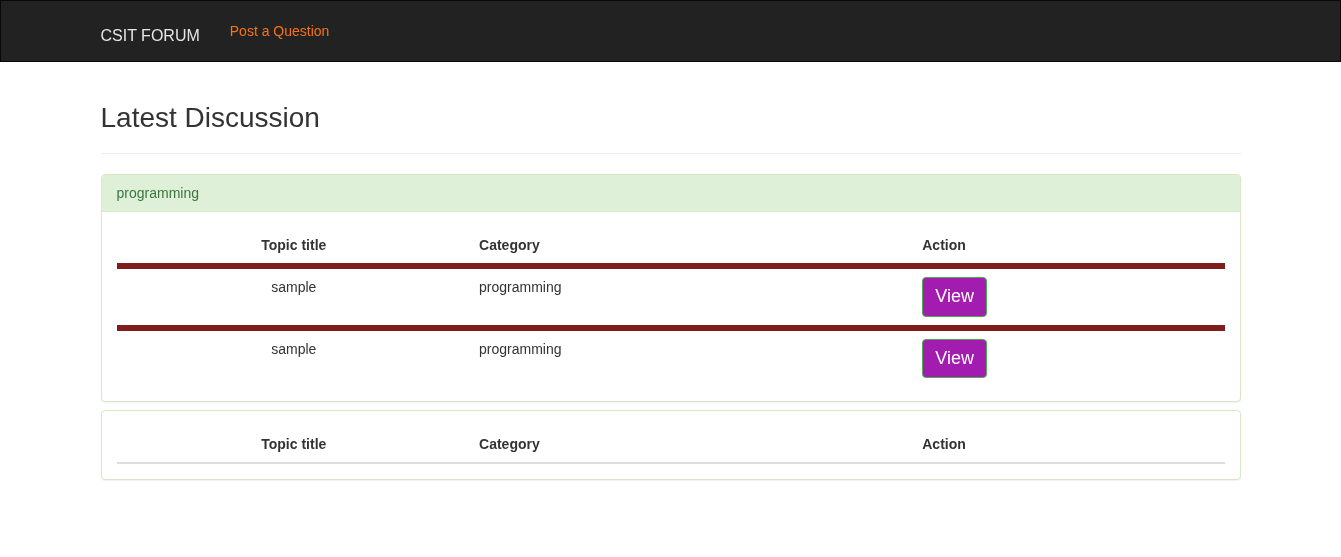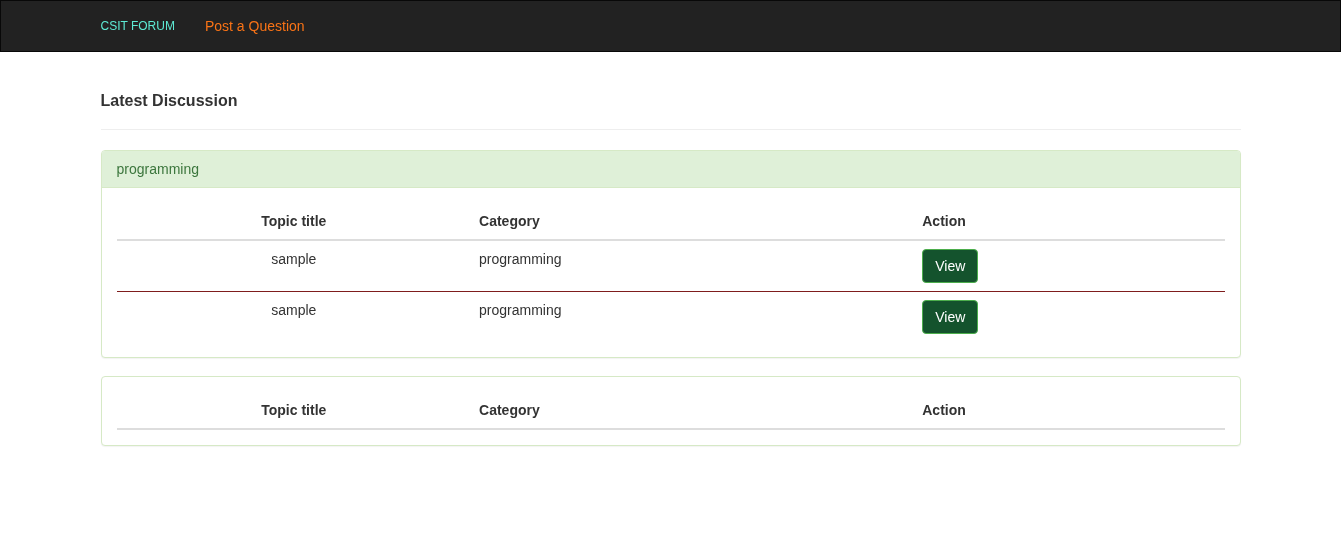--- a/index.html
+++ b/index.html
@@ -17,25 +17,26 @@
       width: 100%;
       max-width: 1170px;
       margin: 0 auto;
       display: flex;
       align-items: center;
       justify-content: space-between;
     }
     .navbar-left { display: flex; align-items: center; }
     .navbar-right { display: flex; align-items: center; }
     .navbar-brand {
-      color: #5eead4;
-      font-size: 12px;
+      color: #e5e5e5;
+      font-size: 16px;
       padding: 15px;
       line-height: 20px;
       text-decoration: none;
+      margin-top: 10px;
     }
     .navbar-link {
       color: #f97316;
       padding: 15px;
       text-decoration: none;
       display: flex;
       align-items: center;
       gap: 5px;
       line-height: 20px;
     }
@@ -45,28 +46,28 @@
       margin: 0 auto;
       padding: 0 15px;
     }
 
     .page-header {
       padding-bottom: 9px;
       margin: 40px 0 20px;
       border-bottom: 1px solid #eee;
     }
     .page-header h3 {
-      font-size: 16px;
-      font-weight: 700;
+      font-size: 28px;
+      font-weight: 400;
       color: #333;
       margin: 0 0 10px 0;
     }
 
     .panel {
-      margin-bottom: 18px;
+      margin-bottom: 8px;
       background-color: #fff;
       border: 1px solid #d6e9c6;
       border-radius: 4px;
       box-shadow: 0 1px 1px rgba(0,0,0,.05);
     }
     .panel-heading {
       padding: 10px 15px;
       background-color: #dff0d8;
       border-bottom: 1px solid #d6e9c6;
       border-top-left-radius: 3px;
@@ -80,43 +81,43 @@
     table {
       width: 100%;
       border-collapse: collapse;
       margin-bottom: 0;
     }
     table th, table td {
       padding: 8px;
       line-height: 1.42857143;
       vertical-align: top;
       text-align: left;
-      border-top: 1px solid #7f1d1d;
+      border-top: 6px solid #7f1d1d;
     }
     table thead th {
       border-top: none;
       border-bottom: 2px solid #ddd;
       font-weight: 700;
     }
     table th:first-child, table td:first-child { width: 32%; text-align: center; }
     table th:nth-child(2), table td:nth-child(2) { width: 40%; }
     table th:nth-child(3), table td:nth-child(3) { width: 28%; }
 
     .btn-success {
       display: inline-block;
       padding: 6px 12px;
-      font-size: 14px;
+      font-size: 18px;
       font-weight: 400;
       line-height: 1.42857143;
       text-align: center;
       white-space: nowrap;
       vertical-align: middle;
       cursor: pointer;
       color: #fff;
-      background-color: #14532d;
+      background-color: #a21caf;
       border: 1px solid #4cae4c;
       border-radius: 4px;
       text-decoration: none;
     }
 
     .icon { display: inline-block; vertical-align: middle; }
   </style>
 </head>
 <body>
 

